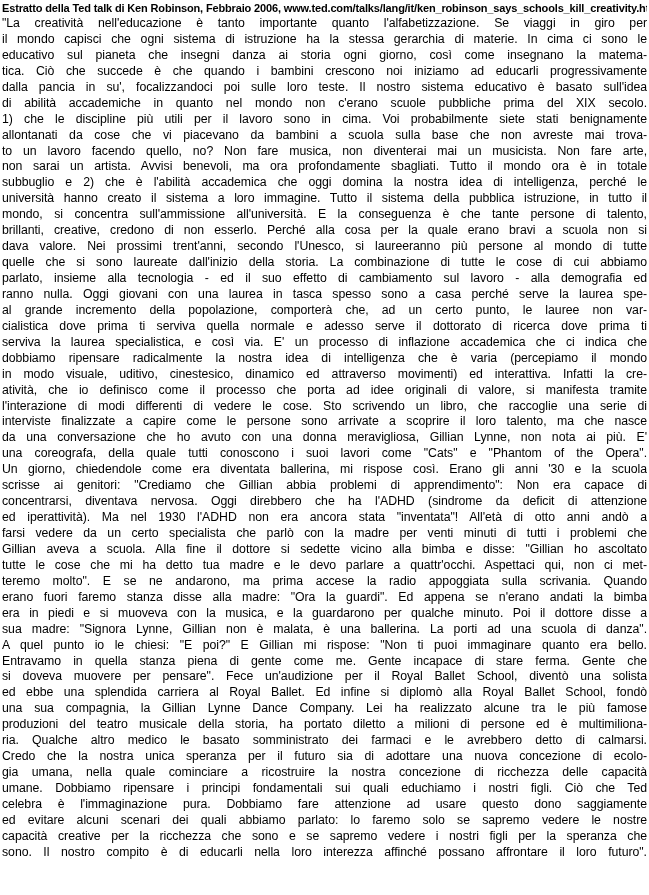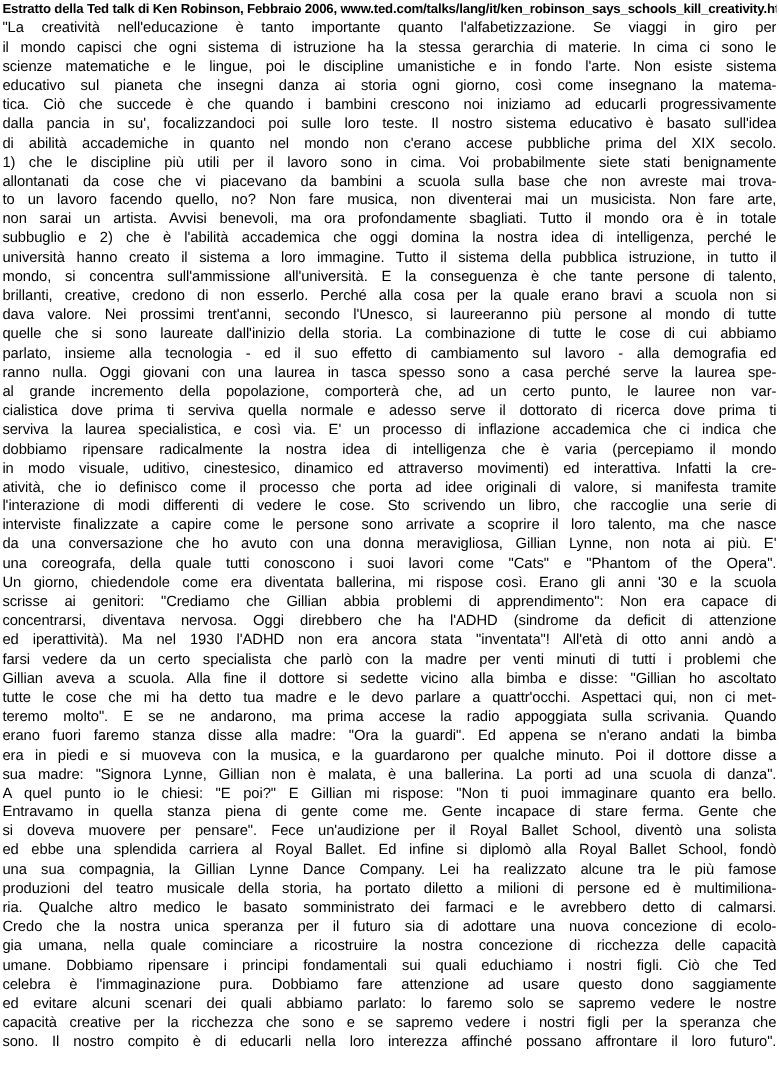--- a/index.html
+++ b/index.html
@@ -43,25 +43,24 @@
   }
 </style>
 </head>
 <body>
 
 <div class="page">
   <div class="header-line">Estratto della Ted talk di Ken Robinson, Febbraio 2006, www.ted.com/talks/lang/it/ken_robinson_says_schools_kill_creativity.html</div>
   <div class="body-lines">
       <div class="line">"La creatività nell'educazione è tanto importante quanto l'alfabetizzazione. Se viaggi in giro per</div>
       <div class="line">il mondo capisci che ogni sistema di istruzione ha la stessa gerarchia di materie. In cima ci sono le</div>
-      <div class="line">scienze matematiche e le lingue, poi le discipline umanistiche e in fondo l'arte. Non esiste sistema</div>
       <div class="line">educativo sul pianeta che insegni danza ai storia ogni giorno, così come insegnano la matema-</div>
       <div class="line">tica. Ciò che succede è che quando i bambini crescono noi iniziamo ad educarli progressivamente</div>
       <div class="line">dalla pancia in su', focalizzandoci poi sulle loro teste. Il nostro sistema educativo è basato sull'idea</div>
-      <div class="line">di abilità accademiche in quanto nel mondo non c'erano accese pubbliche prima del XIX secolo.</div>
+      <div class="line">di abilità accademiche in quanto nel mondo non c'erano scuole pubbliche prima del XIX secolo.</div>
       <div class="line">1) che le discipline più utili per il lavoro sono in cima. Voi probabilmente siete stati benignamente</div>
       <div class="line">allontanati da cose che vi piacevano da bambini a scuola sulla base che non avreste mai trova-</div>
       <div class="line">to un lavoro facendo quello, no? Non fare musica, non diventerai mai un musicista. Non fare arte,</div>
       <div class="line">non sarai un artista. Avvisi benevoli, ma ora profondamente sbagliati. Tutto il mondo ora è in totale</div>
       <div class="line">subbuglio e 2) che è l'abilità accademica che oggi domina la nostra idea di intelligenza, perché le</div>
       <div class="line">università hanno creato il sistema a loro immagine. Tutto il sistema della pubblica istruzione, in tutto il</div>
       <div class="line">mondo, si concentra sull'ammissione all'università. E la conseguenza è che tante persone di talento,</div>
       <div class="line">brillanti, creative, credono di non esserlo. Perché alla cosa per la quale erano bravi a scuola non si</div>
       <div class="line">dava valore. Nei prossimi trent'anni, secondo l'Unesco, si laureeranno più persone al mondo di tutte</div>
       <div class="line">quelle che si sono laureate dall'inizio della storia. La combinazione di tutte le cose di cui abbiamo</div>

